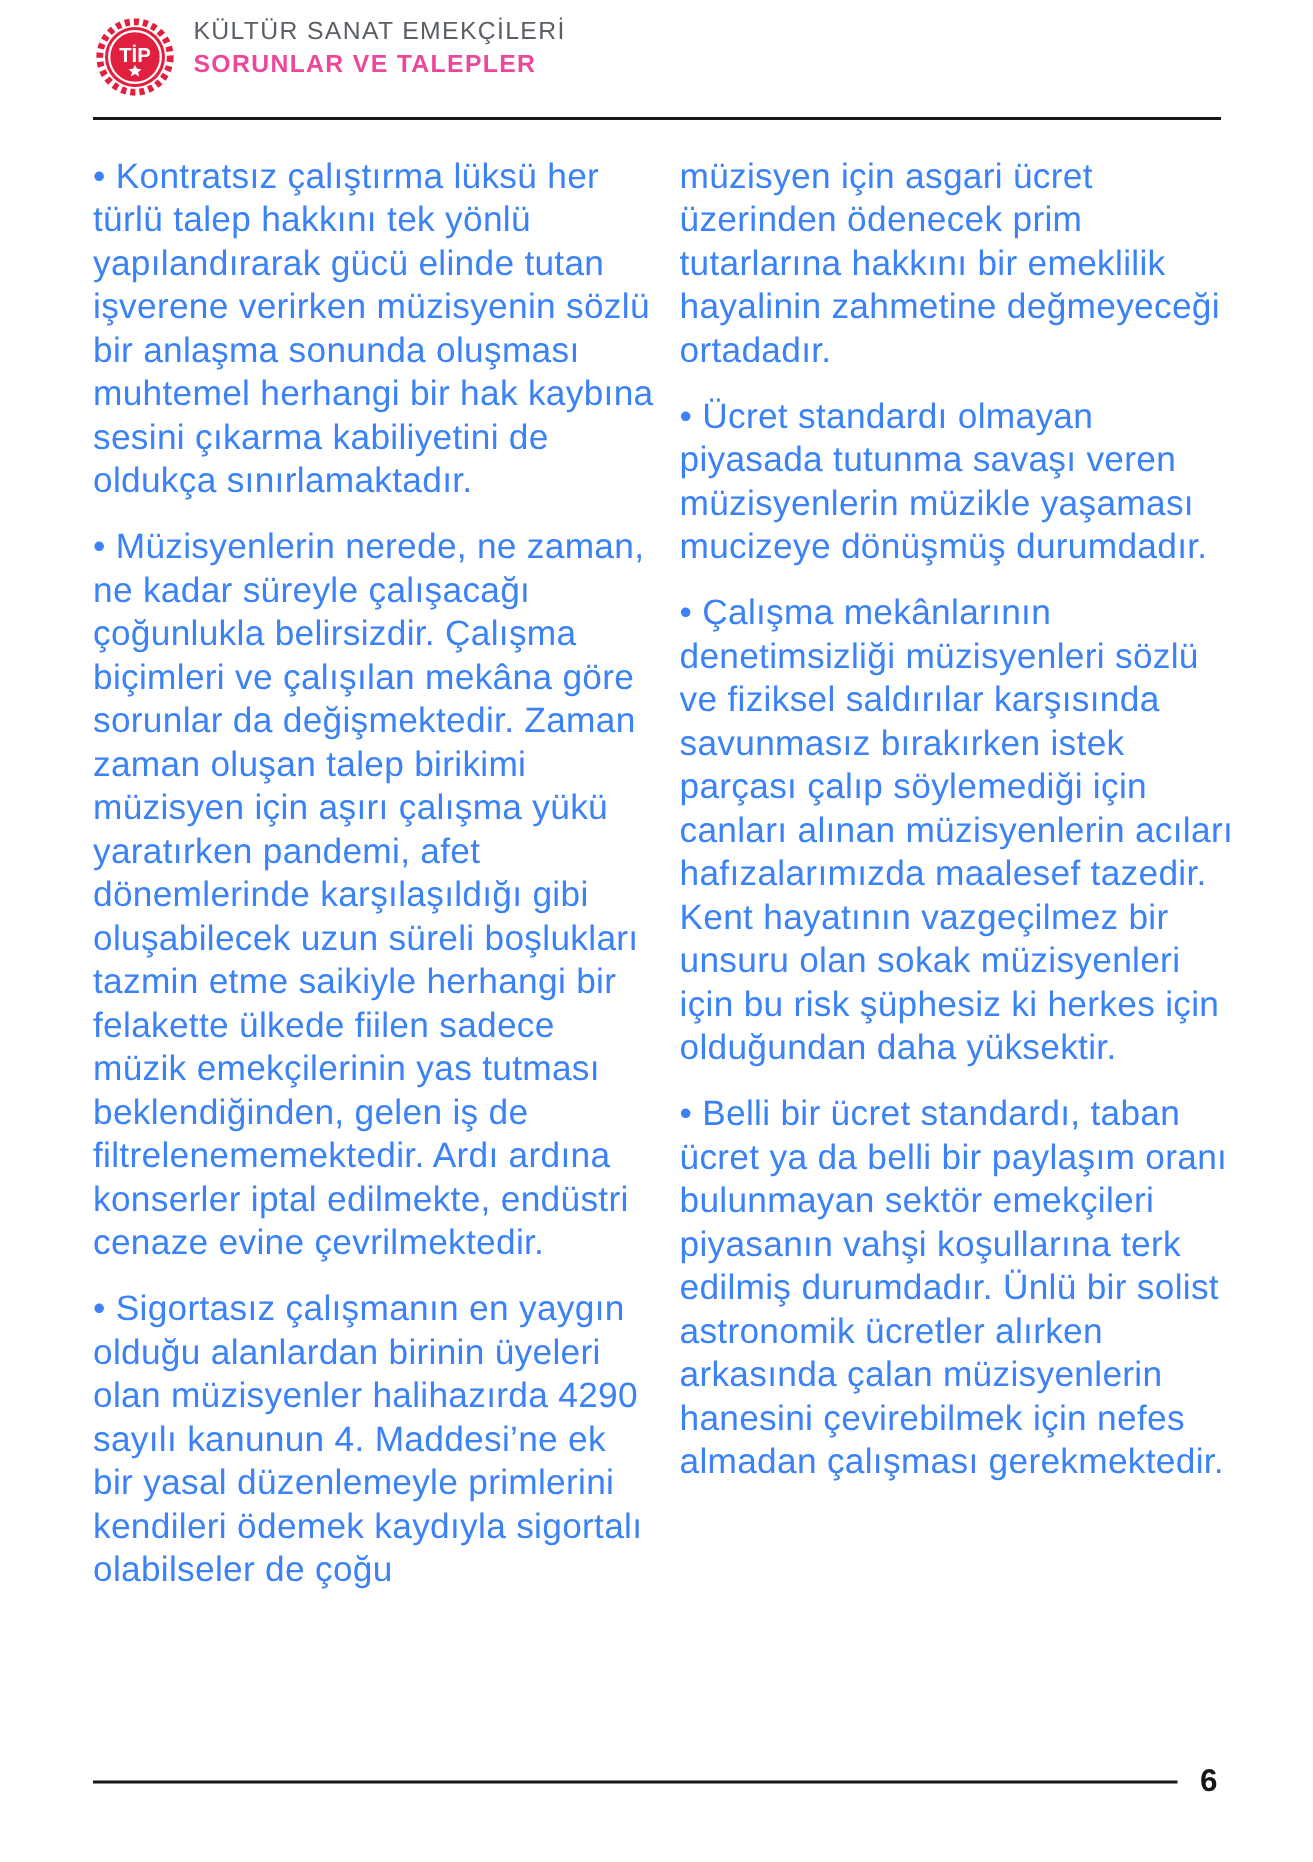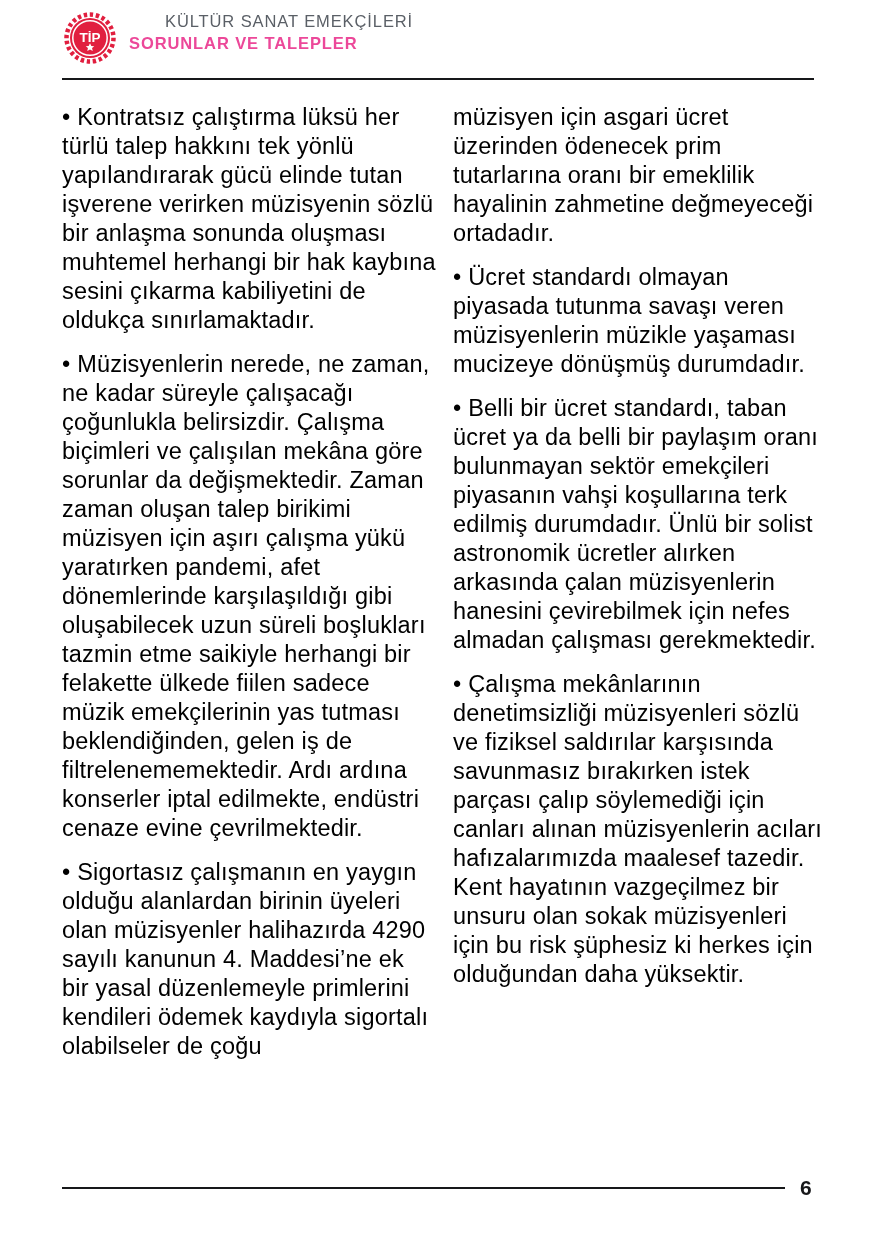--- a/index.html
+++ b/index.html
@@ -22,21 +22,20 @@
     gap: 13px;
   }
   .logo { width: 52px; height: 52px; }
   .logo svg { display: block; }
   .titles { display: flex; flex-direction: column; }
   .title-sub {
     font-size: 16.5px;
     letter-spacing: 0.9px;
     color: #5a5f66;
     white-space: nowrap;
-    margin-left: 36px;
   }
   .title-main {
     font-size: 16.5px;
     font-weight: 700;
     letter-spacing: 0.9px;
     color: #ec4899;
     margin-top: 3px;
     white-space: nowrap;
   }
   .rule {
@@ -50,21 +49,21 @@
   .body-cols {
     position: absolute;
     left: 62px;
     top: 103px;
     width: 766px;
     display: flex;
     gap: 16px;
   }
   .col {
     flex: 1;
-    color: #000000;
+    color: #3b82f6;
     font-size: 23.5px;
     line-height: 29px;
     letter-spacing: 0.2px;
   }
   .col p { margin: 0 0 15px 0; }
 
   
   .ftr {
     position: absolute;
     left: 62px;
@@ -109,24 +108,24 @@
 
   <div class="rule header-rule"></div>
 
   <main class="body-cols">
     <section class="col">
         <p>• Kontratsız çalıştırma lüksü her türlü talep hakkını tek yönlü yapılandırarak gücü elinde tutan işverene verirken müzisyenin sözlü bir anlaşma sonunda oluşması muhtemel herhangi bir hak kaybına sesini çıkarma kabiliyetini de oldukça sınırlamaktadır.</p>
         <p>• Müzisyenlerin nerede, ne zaman, ne kadar süreyle çalışacağı çoğunlukla belirsizdir. Çalışma biçimleri ve çalışılan mekâna göre sorunlar da değişmektedir. Zaman zaman oluşan talep birikimi müzisyen için aşırı çalışma yükü yaratırken pandemi, afet dönemlerinde karşılaşıldığı gibi oluşabilecek uzun süreli boşlukları tazmin etme saikiyle herhangi bir felakette ülkede fiilen sadece müzik emekçilerinin yas tutması beklendiğinden, gelen iş de filtrelenememektedir. Ardı ardına konserler iptal edilmekte, endüstri cenaze evine çevrilmektedir.</p>
         <p>• Sigortasız çalışmanın en yaygın olduğu alanlardan birinin üyeleri olan müzisyenler halihazırda 4290 sayılı kanunun 4. Maddesi’ne ek bir yasal düzenlemeyle primlerini kendileri ödemek kaydıyla sigortalı olabilseler de çoğu</p>
       </section>
     <section class="col">
-        <p>müzisyen için asgari ücret üzerinden ödenecek prim tutarlarına oranı bir emeklilik hayalinin zahmetine değmeyeceği ortadadır.</p>
+        <p>müzisyen için asgari ücret üzerinden ödenecek prim tutarlarına hakkını bir emeklilik hayalinin zahmetine değmeyeceği ortadadır.</p>
         <p>• Ücret standardı olmayan piyasada tutunma savaşı veren müzisyenlerin müzikle yaşaması mucizeye dönüşmüş durumdadır.</p>
+        <p>• Çalışma mekânlarının denetimsizliği müzisyenleri sözlü ve fiziksel saldırılar karşısında savunmasız bırakırken istek parçası çalıp söylemediği için canları alınan müzisyenlerin acıları hafızalarımızda maalesef tazedir. Kent hayatının vazgeçilmez bir unsuru olan sokak müzisyenleri için bu risk şüphesiz ki herkes için olduğundan daha yüksektir.</p>
         <p>• Belli bir ücret standardı, taban ücret ya da belli bir paylaşım oranı bulunmayan sektör emekçileri piyasanın vahşi koşullarına terk edilmiş durumdadır. Ünlü bir solist astronomik ücretler alırken arkasında çalan müzisyenlerin hanesini çevirebilmek için nefes almadan çalışması gerekmektedir.</p>
-        <p>• Çalışma mekânlarının denetimsizliği müzisyenleri sözlü ve fiziksel saldırılar karşısında savunmasız bırakırken istek parçası çalıp söylemediği için canları alınan müzisyenlerin acıları hafızalarımızda maalesef tazedir. Kent hayatının vazgeçilmez bir unsuru olan sokak müzisyenleri için bu risk şüphesiz ki herkes için olduğundan daha yüksektir.</p>
       </section>
   </main>
 
   <footer class="ftr">
     <div class="footer-rule-inline"></div>
     <div class="page-number">6</div>
   </footer>
 
 </div>
 

